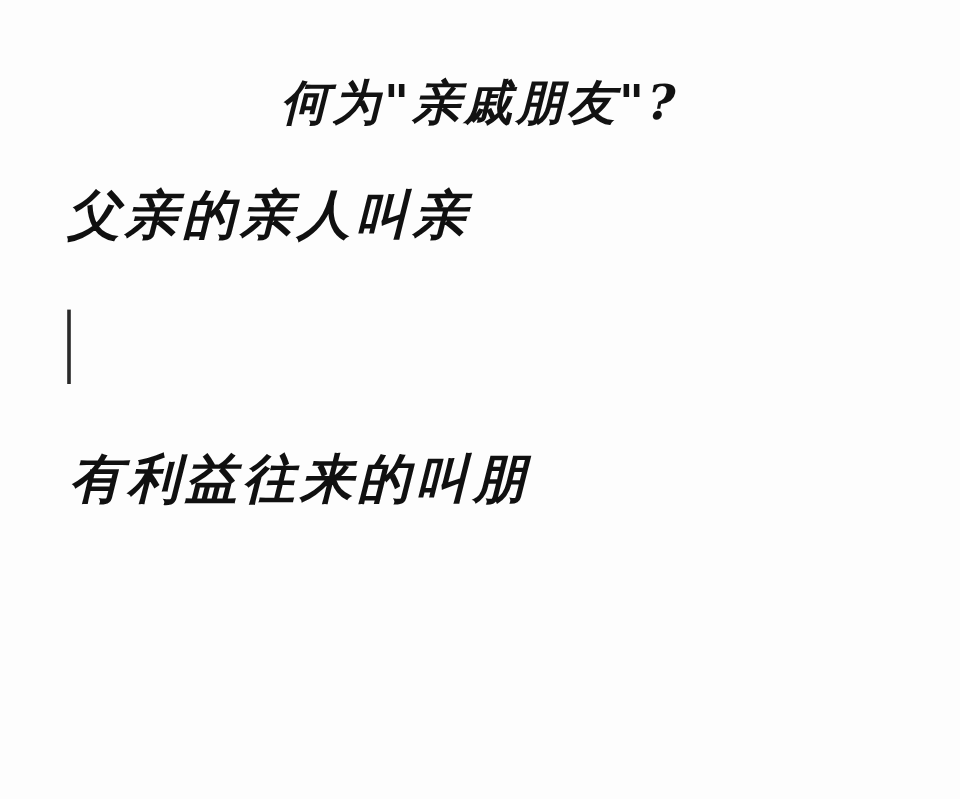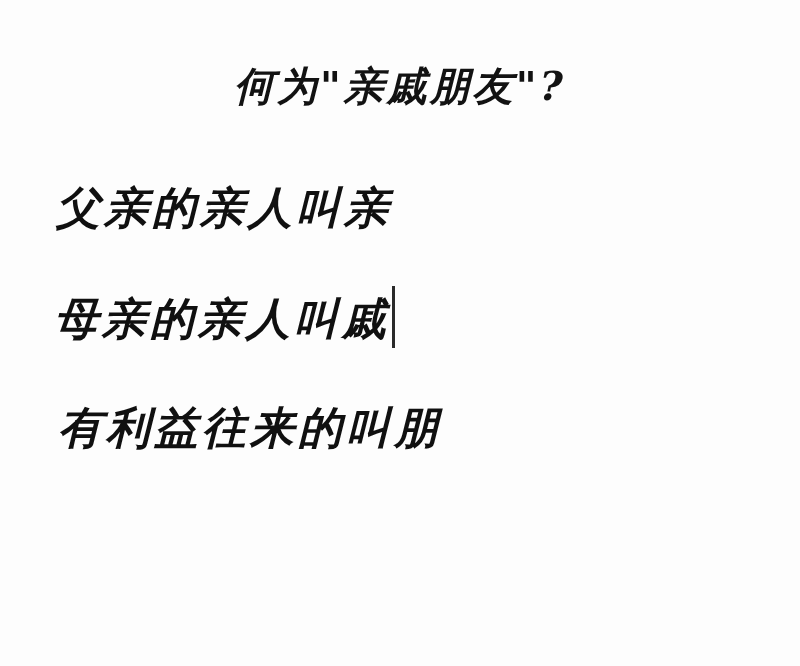--- a/index.html
+++ b/index.html
@@ -30,21 +30,21 @@
     line-height: 1.2;
     color: #121212;
     font-family: "DejaVu Serif", serif;
     font-style: italic;
     font-weight: 600;
     letter-spacing: 3px;
     white-space: nowrap;
   }
   .lines {
     position: absolute;
-    top: 184px;
+    top: 156px;
     left: 52px;
     width: 700px;
   }
   .line {
     position: relative;
     font-size: 44px;
     line-height: 1.1;
     color: #101010;
     font-family: "DejaVu Serif", serif;
     font-style: italic;
@@ -73,21 +73,21 @@
 
   <div class="title">何为"亲戚朋友"?</div>
 
   <div class="lines">
 
     <div class="line line-1">
       <span>父亲的亲人叫亲</span>
     </div>
 
     <div class="line line-2">
-      <span>母亲的亲人叫戚</span><span class="caret"></span>
+      <span class="caret"></span>
     </div>
 
     <div class="line line-3">
       <span>有利益往来的叫朋</span>
     </div>
 
 
   </div>
 </div>
 

